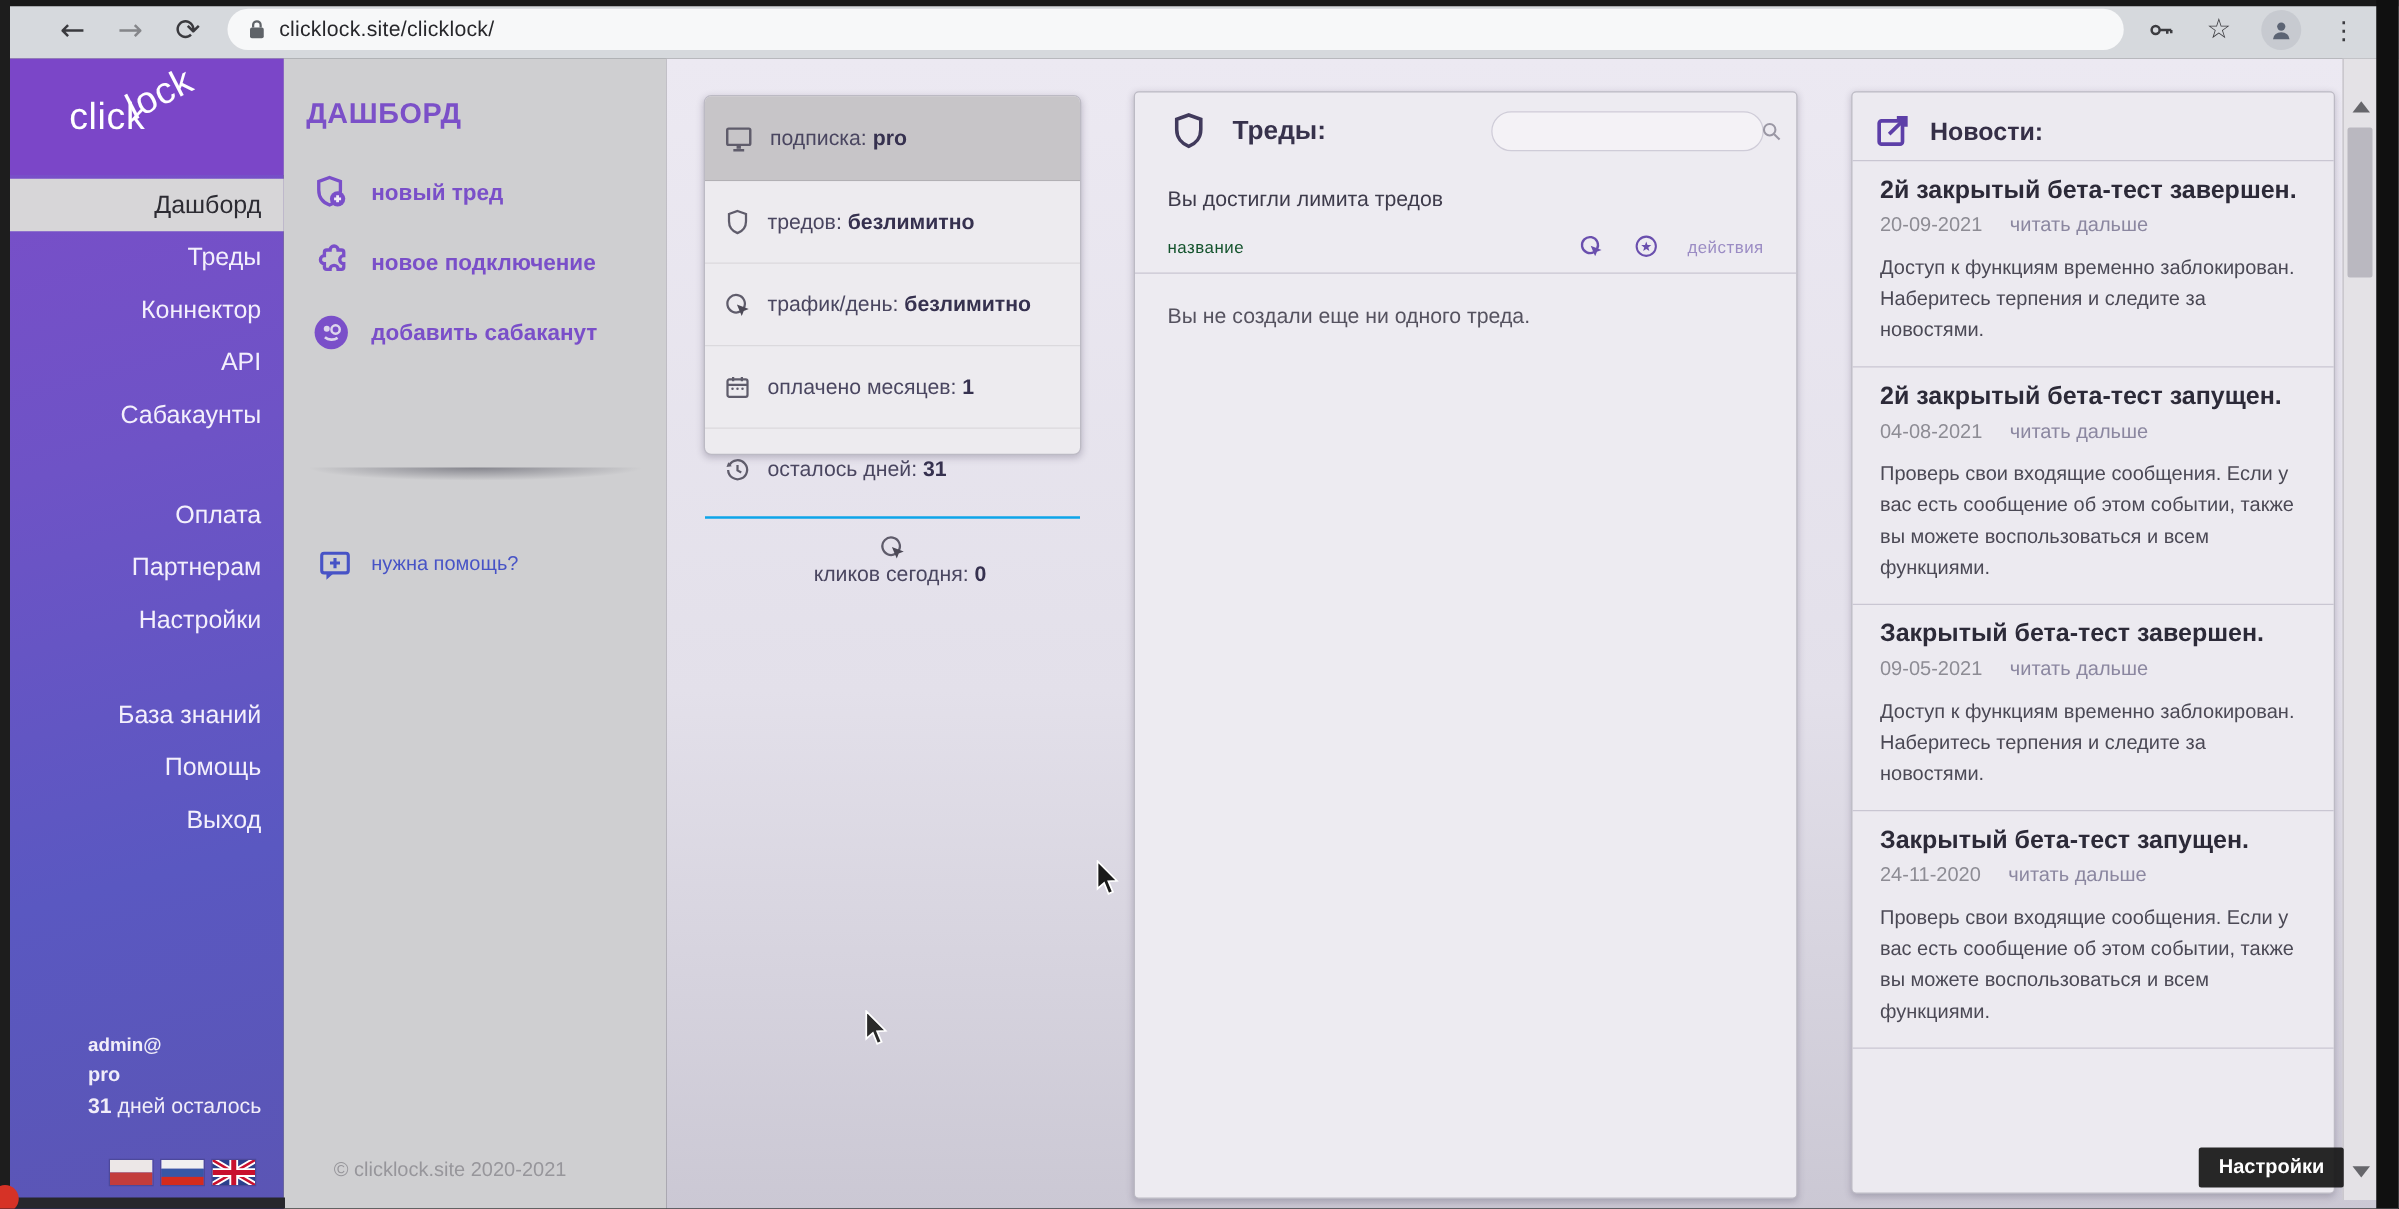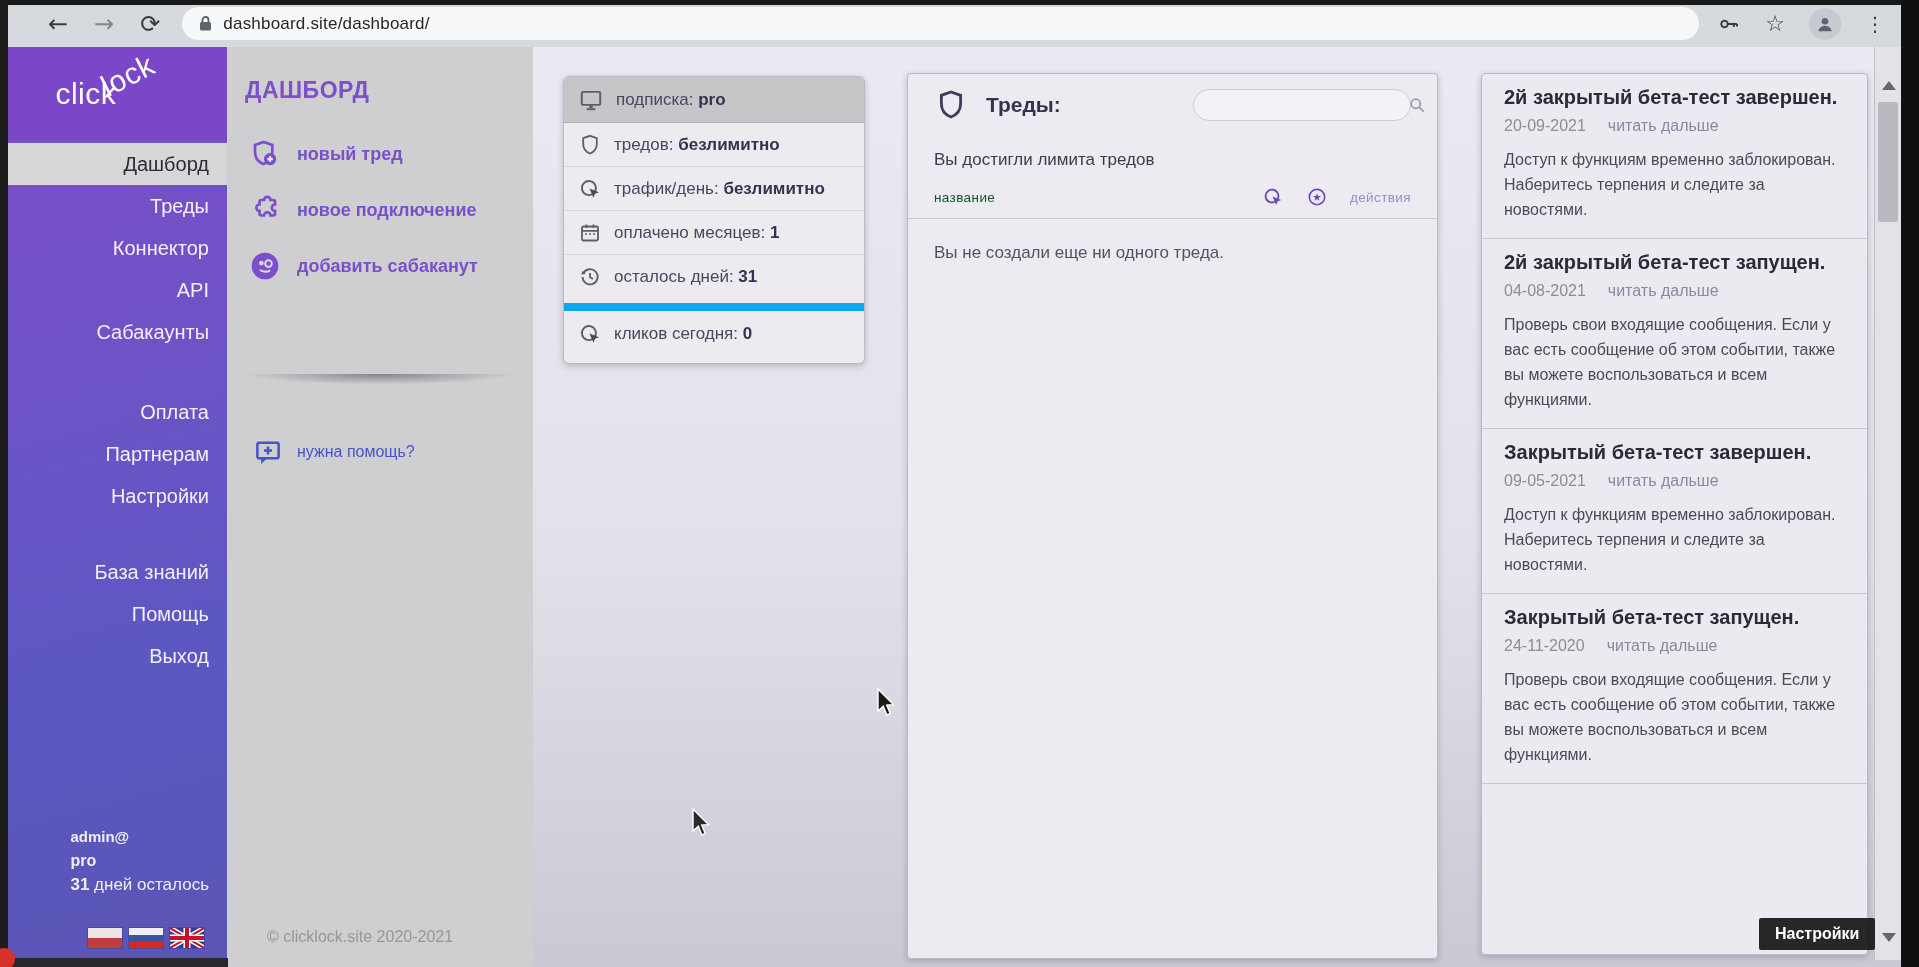--- a/index.html
+++ b/index.html
@@ -45,25 +45,25 @@
   .help-row{position:absolute;left:26px;top:390px;display:flex;align-items:center;cursor:pointer;}
   .help-row .lbl{margin-left:14px;font-size:16px;font-weight:normal;color:#4753c6;}
   .copyright{position:absolute;left:40px;top:881px;font-size:16px;color:#97969b;}
   
   .content{position:absolute;left:533px;top:47px;width:1386px;height:920px;
            background:linear-gradient(180deg,#ece9f2 0%,#e3e0ea 55%,#cbc8d4 100%);}
   .card{position:absolute;background:#edebef;border:1px solid #bcbac4;border-radius:4px;
         box-shadow:0 2px 6px rgba(50,45,70,.25);box-sizing:border-box;}
   
   .stats{left:30px;top:29px;width:302px;height:288px;border-radius:6px;}
-  .stats-row{display:flex;align-items:center;height:43px;padding:0 14px;border-bottom:1px solid #dbd9dd;}
+  .stats-row{display:flex;align-items:center;height:43px;padding:11px 14px;border-bottom:1px solid #dbd9dd;}
   .stats-row.hdr{height:45px;background:#c7c5c8;border-bottom:1px solid #b2b0b4;border-radius:5px 5px 0 0;}
   .stats-row .txt{margin-left:12px;font-size:17px;color:#4a4660;}
   .stats-row .txt b{color:#36314f;}
-  .stats-row.extra{border-top:8px solid #0ea5e9;margin-top:5px;border-bottom:none;height:46px;}
+  .stats-row.extra{border-top:2px solid #0ea5e9;margin-top:5px;border-bottom:none;height:46px;flex-direction:column;}
   
   .threads{left:374px;top:26px;width:531px;height:886px;background:#edebf1;}
   .threads-head{display:flex;align-items:center;padding:14px 26px 0 26px;}
   .threads-title{margin-left:18px;font-size:21px;font-weight:bold;color:#37324c;}
   .search{margin-left:auto;width:218px;height:32px;border:1px solid #cfccd8;border-radius:16px;
           background:#f4f2f6;display:flex;align-items:center;padding:0 10px;box-sizing:border-box;}
   .search input{flex:1;border:none;outline:none;background:transparent;font-size:15px;color:#444;
                 font-family:"Liberation Sans",sans-serif;}
   .limit-note{margin:28px 0 0 26px;font-size:17px;color:#3e3b4b;}
   .thead{display:flex;align-items:center;margin:16px 26px 0 26px;}
@@ -114,21 +114,21 @@
       <span class="nbtn" style="color:#85868a;">→</span>
       <span class="nbtn">⟳</span>
     </div>
     <div class="addressbar">
       <span>
         <svg width="15" height="17" viewBox="0 0 15 17">
             <rect x="2" y="7" width="11" height="8.5" rx="1.5" fill="#5f6368"></rect>
             <path d="M4.5 7V5a3 3 0 0 1 6 0v2" fill="none" stroke="#5f6368" stroke-width="1.8"></path>
           </svg>
       </span>
-      <span class="url">dashboard.site/dashboard/</span>
+      <span class="url">clicklock.site/clicklock/</span>
     </div>
     <div class="rightbtns">
       <span>
         <svg width="24" height="24" viewBox="0 0 24 24">
             <circle cx="7.5" cy="12" r="3.2" fill="none" stroke="#3c3c40" stroke-width="2"></circle>
             <path d="M10.7 12H20M16.8 12v3M20 12v2.6" stroke="#3c3c40" stroke-width="2" fill="none"></path>
           </svg>
       </span>
       <span class="glyph" style="font-size:22px;">☆</span>
       <span class="avatar">
@@ -336,20 +336,29 @@
               </svg>
           </span>
           <span class="cact">действия</span>
         </span>
       </div>
       <div class="tdivider"></div>
       <div class="empty-note">Вы не создали еще ни одного треда.</div>
     </div>
 
     <div class="card news">
+      <div class="news-head">
+        <span>
+          <svg width="32" height="32" viewBox="0 0 24 24">
+              <rect x="4" y="5" width="14" height="14" rx="1.5" fill="none" stroke="#5d3fa8" stroke-width="2.2"></rect>
+              <path d="M10 13 20 3.2M14.6 3.2H20V8.6" fill="none" stroke="#5d3fa8" stroke-width="2.2"></path>
+            </svg>
+        </span>
+        <span class="news-title">Новости:</span>
+      </div>
       <div class="news-item">
         <div class="nt">2й закрытый бета-тест завершен.</div>
         <div class="nd"><span>20-09-2021</span><span class="rm">читать дальше</span></div>
         <div class="nb">Доступ к функциям временно заблокирован. Наберитесь терпения и следите за новостями.</div>
       </div>
       <div class="news-item">
         <div class="nt">2й закрытый бета-тест запущен.</div>
         <div class="nd"><span>04-08-2021</span><span class="rm">читать дальше</span></div>
         <div class="nb">Проверь свои входящие сообщения. Если у вас есть сообщение об этом событии, также вы можете воспользоваться и всем функциями.</div>
       </div>

